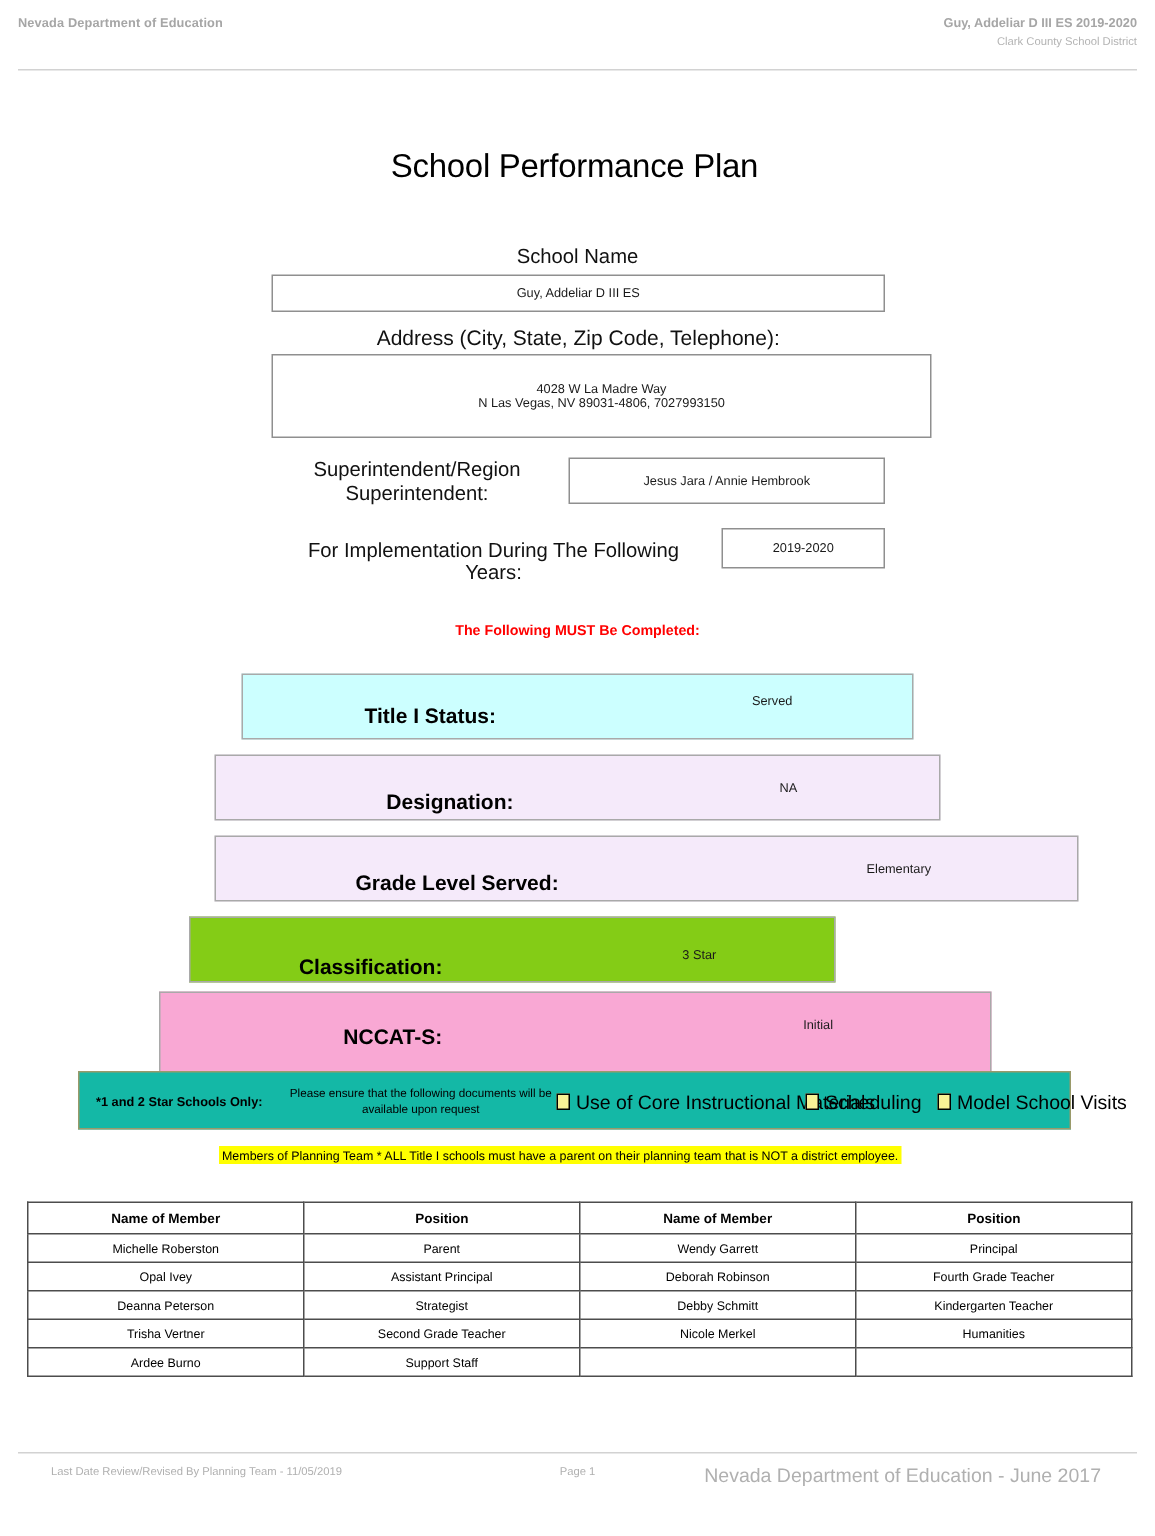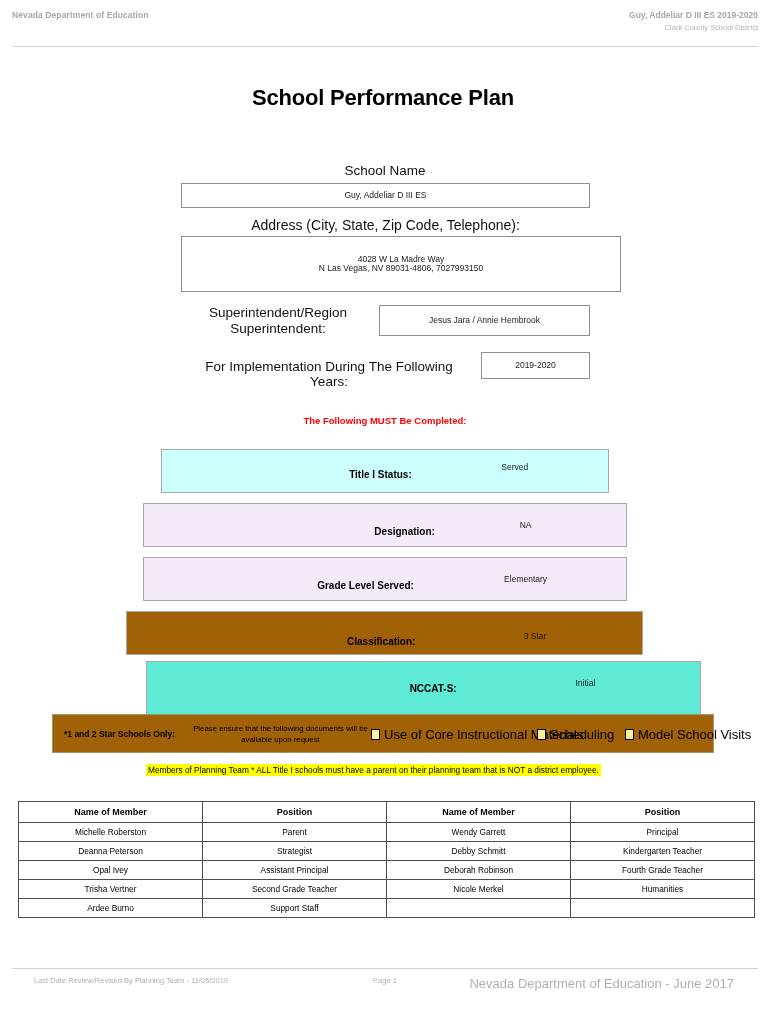--- a/index.html
+++ b/index.html
@@ -56,26 +56,26 @@
     top: 46px;
     left: 12px;
     right: 12px;
     height: 1px;
     background: #d2d2d2;
   }
 
   
   .doc-title {
     position: absolute;
-    top: 85px;
+    top: 98px;
     left: 0;
     width: 766px;
     text-align: center;
     font-size: 22px;
-    font-weight: bold;
+    font-weight: normal;
     letter-spacing: -0.2px;
   }
 
   
   .field-label {
     position: absolute;
     font-size: 13.5px;
     text-align: center;
     color: #111;
   }
@@ -129,60 +129,60 @@
     position: absolute;
     box-sizing: border-box;
     border: 1.5px solid #a9a9a9;
     display: flex;
     align-items: center;
   }
   .status-bar .sb-label {
     position: absolute;
     left: 0;
     width: 56%;
-    text-align: right;
-    font-size: 10px;
+    text-align: center;
+    font-size: 14px;
     font-weight: bold;
     color: #000;
   }
   .status-bar .sb-value {
     position: absolute;
     right: 4px;
     width: 40%;
     text-align: center;
     font-size: 8.5px;
     color: #1a1a1a;
   }
 
   #bar-title1       { top: 449px; left: 161px; width: 448px; height: 44px; background: #ccffff; }
   #bar-designation  { top: 503px; left: 143px; width: 484px; height: 44px; background: #f5eafa; }
-  #bar-gradelevel   { top: 557px; left: 143px; width: 484px; height: 44px; background: #f5eafa; }
-  #bar-classification { top: 611px; left: 126px; width: 517px; height: 44px; background: #a16207; }
-  #bar-nccats       { top: 661px; left: 106px; width: 555px; height: 56px; background: #5eead4; margin-left: 40px; }
+  #bar-gradelevel   { top: 557px; left: 143px; width: 576px; height: 44px; background: #f5eafa; }
+  #bar-classification { top: 611px; left: 126px; width: 431px; height: 44px; background: #84cc16; }
+  #bar-nccats       { top: 661px; left: 106px; width: 555px; height: 56px; background: #f9a8d4; }
 
   #bar-title1 .sb-label { top: 19px; }
   #bar-designation .sb-label { top: 22px; padding-left: 21px; }
   #bar-gradelevel .sb-label { top: 22px; }
   #bar-classification .sb-label { top: 24px; }
   #bar-nccats .sb-label { top: 21px; }
 
   #bar-title1 .sb-value { top: 12px; }
   #bar-designation .sb-value { top: 16px; }
   #bar-gradelevel .sb-value { top: 16px; }
   #bar-classification .sb-value { top: 19px; }
   #bar-nccats .sb-value { top: 16px; }
 
   
   #star-schools-row {
     position: absolute;
     top: 714px;
     left: 52px;
     width: 662px;
     height: 39px;
-    background: #a16207;
+    background: #14b8a6;
     border: 1px solid #9a9a6a;
     box-sizing: border-box;
   }
   #star-schools-row .ss-label {
     position: absolute;
     left: 4px;
     top: 14px;
     width: 125px;
     text-align: center;
     font-size: 8.5px;
@@ -373,32 +373,32 @@
     </tr>
   </thead>
   <tbody>
     <tr>
       <td>Michelle Roberston</td>
       <td>Parent</td>
       <td>Wendy Garrett</td>
       <td>Principal</td>
     </tr>
     <tr>
+      <td>Opal Ivey</td>
+      <td>Assistant Principal</td>
+      <td>Deborah Robinson</td>
+      <td>Fourth Grade Teacher</td>
+    </tr>
+    <tr>
       <td>Deanna Peterson</td>
       <td>Strategist</td>
       <td>Debby Schmitt</td>
       <td>Kindergarten Teacher</td>
     </tr>
     <tr>
-      <td>Opal Ivey</td>
-      <td>Assistant Principal</td>
-      <td>Deborah Robinson</td>
-      <td>Fourth Grade Teacher</td>
-    </tr>
-    <tr>
       <td>Trisha Vertner</td>
       <td>Second Grade Teacher</td>
       <td>Nicole Merkel</td>
       <td>Humanities</td>
     </tr>
     <tr>
       <td>Ardee Burno</td>
       <td>Support Staff</td>
       <td></td>
       <td></td>

